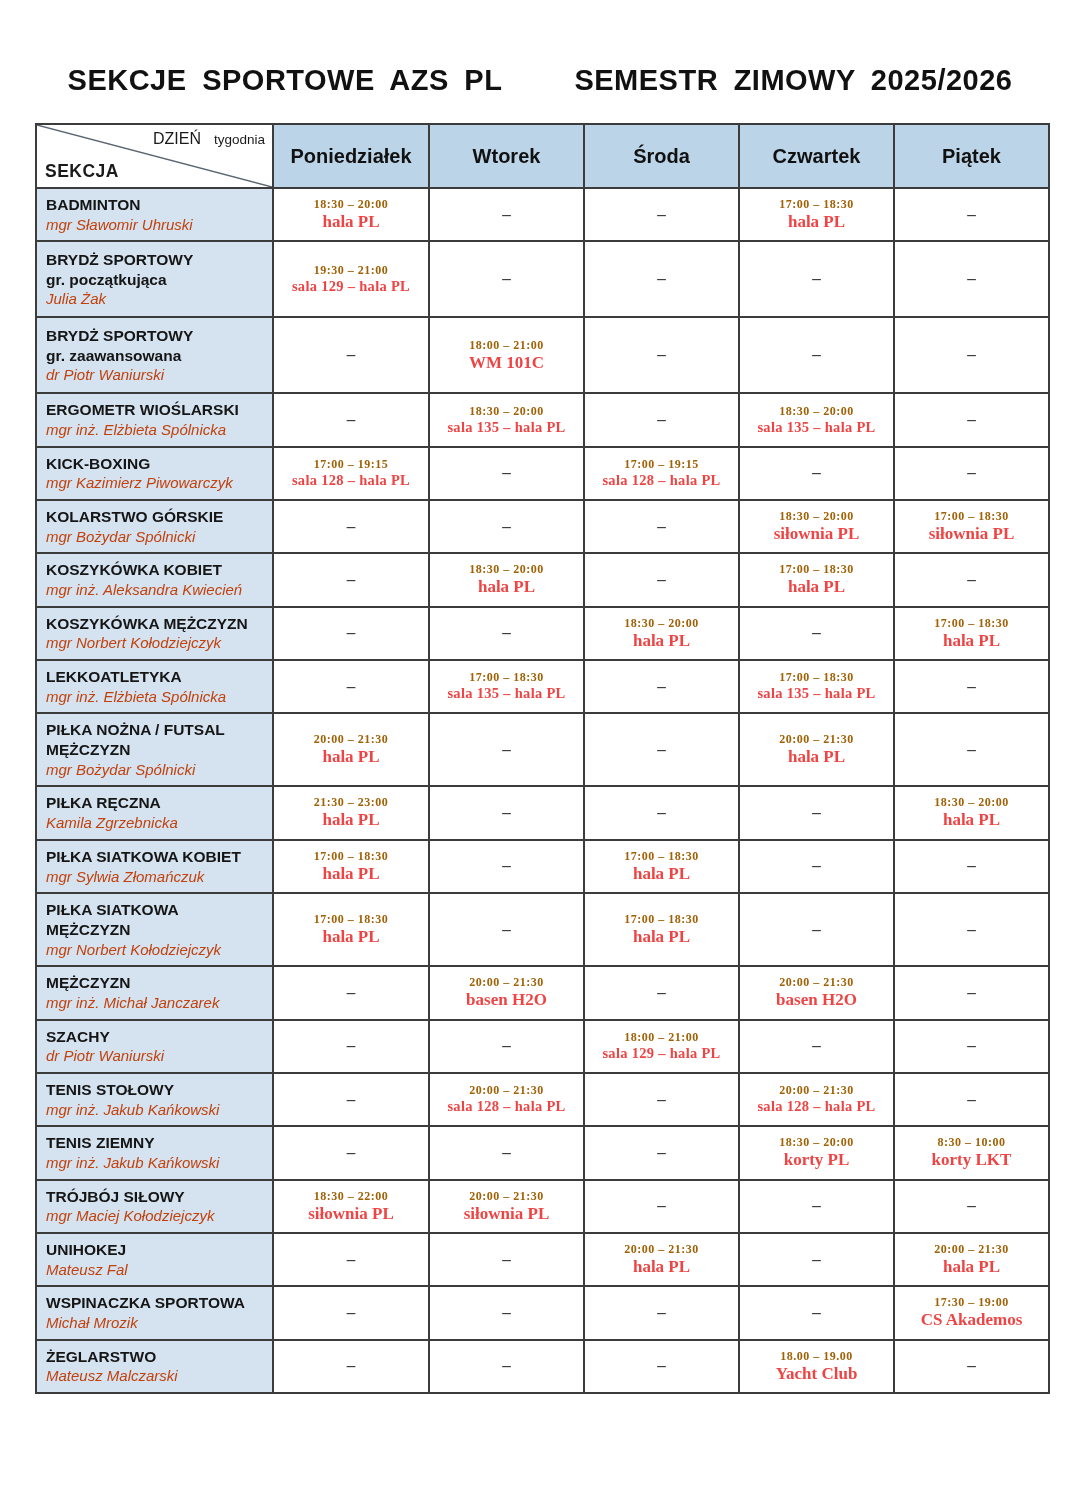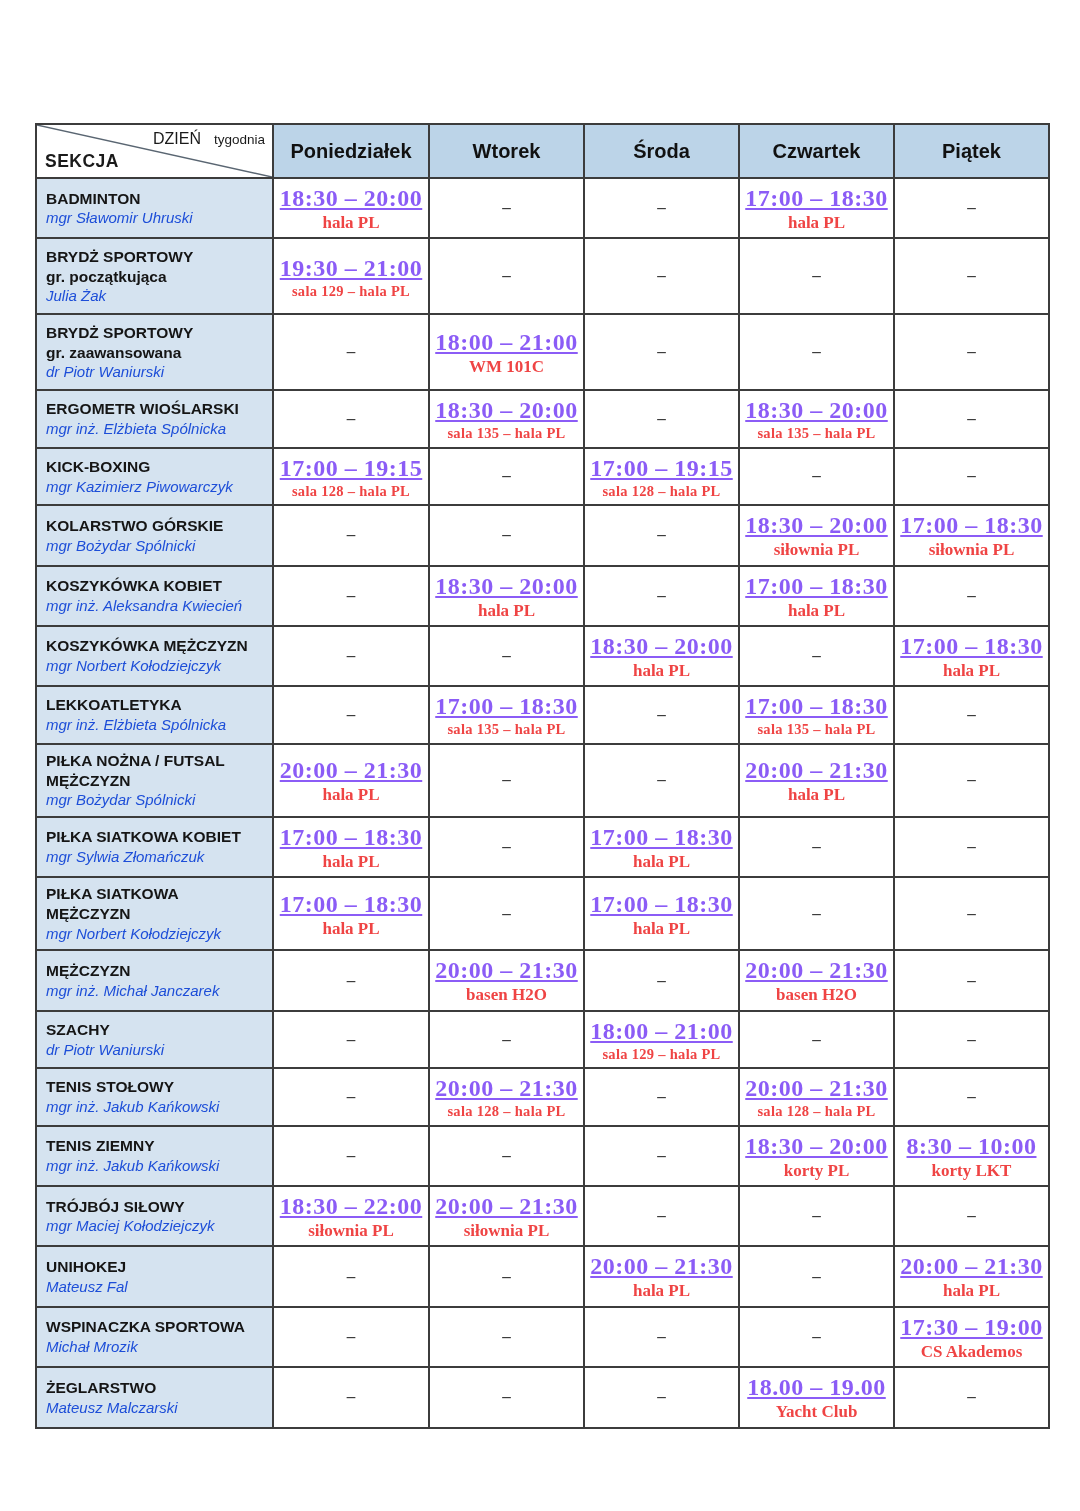--- a/index.html
+++ b/index.html
@@ -36,21 +36,21 @@
   }
   .schedule th, .schedule td {
     border: 2px solid #3c3c3c;
     vertical-align: middle;
     text-align: center;
   }
 
   
   .schedule th.day {
     background: var(--day-header-bg, #bcd4e8);
-    height: 54px;
+    height: 64px;
     font-size: 20px;
     font-weight: bold;
     color: #111;
   }
   th.corner {
     position: relative;
     background: #ffffff;
     padding: 0;
   }
   th.corner svg.diag { position: absolute; inset: 0; width: 100%; height: 100%; }
@@ -79,32 +79,31 @@
   .sec-name, .sec-sub {
     font-weight: bold;
     font-size: 15.5px;
     line-height: 1.28;
     color: #151515;
   }
   .sec-instr {
     font-style: italic;
     font-size: 15px;
     line-height: 1.3;
-    color: #1d4ed8;
+    color: #c2410c;
   }
 
   td.slot-cell { background: #ffffff; padding: 4px 2px; }
   .time {
     font-family: "Liberation Serif", serif;
     font-weight: bold;
-    font-size: 24px;
+    font-size: 12px;
     letter-spacing: 0.5px;
     line-height: 1.25;
-    color: #8b5cf6;
-    text-decoration: underline;
+    color: #a16207;
   }
   .venue {
     font-family: "Liberation Serif", serif;
     font-weight: bold;
     font-size: 17px;
     line-height: 1.2;
     color: #ef4444;
   }
   .venue.small { font-size: 14.5px; letter-spacing: 0.3px; }
   .dash {
@@ -112,20 +111,24 @@
     font-size: 17px;
     font-weight: bold;
     color: #3d3d3d;
   }
 </style>
 </head>
 <body>
 
 <div class="page">
 
+  <div class="titlebar">
+    <span>SEKCJE SPORTOWE AZS PL</span>
+    <span>SEMESTR ZIMOWY 2025/2026</span>
+  </div>
 
   <table class="schedule">
     <colgroup>
       <col style="width:237px">
       <col style="width:156px">
         <col style="width:155px">
         <col style="width:155px">
         <col style="width:155px">
         <col style="width:155px">
     </colgroup>
@@ -439,20 +442,50 @@
       <div class="venue">hala PL</div>
 
     </td>
           <td class="slot-cell">
 
       <div class="dash">–</div>
     </td>
         </tr>
         <tr>
     <td class="section-cell">
+      <div class="sec-name">PIŁKA RĘCZNA</div>
+
+      <div class="sec-instr">Kamila Zgrzebnicka</div>
+    </td>
+
+  <td class="slot-cell">
+      <div class="time">21:30 – 23:00</div>
+      <div class="venue">hala PL</div>
+
+    </td>
+          <td class="slot-cell">
+
+      <div class="dash">–</div>
+    </td>
+          <td class="slot-cell">
+
+      <div class="dash">–</div>
+    </td>
+          <td class="slot-cell">
+
+      <div class="dash">–</div>
+    </td>
+          <td class="slot-cell">
+      <div class="time">18:30 – 20:00</div>
+      <div class="venue">hala PL</div>
+
+    </td>
+        </tr>
+        <tr>
+    <td class="section-cell">
       <div class="sec-name">PIŁKA SIATKOWA KOBIET</div>
 
       <div class="sec-instr">mgr Sylwia Złomańczuk</div>
     </td>
 
   <td class="slot-cell">
       <div class="time">17:00 – 18:30</div>
       <div class="venue">hala PL</div>
 
     </td>

